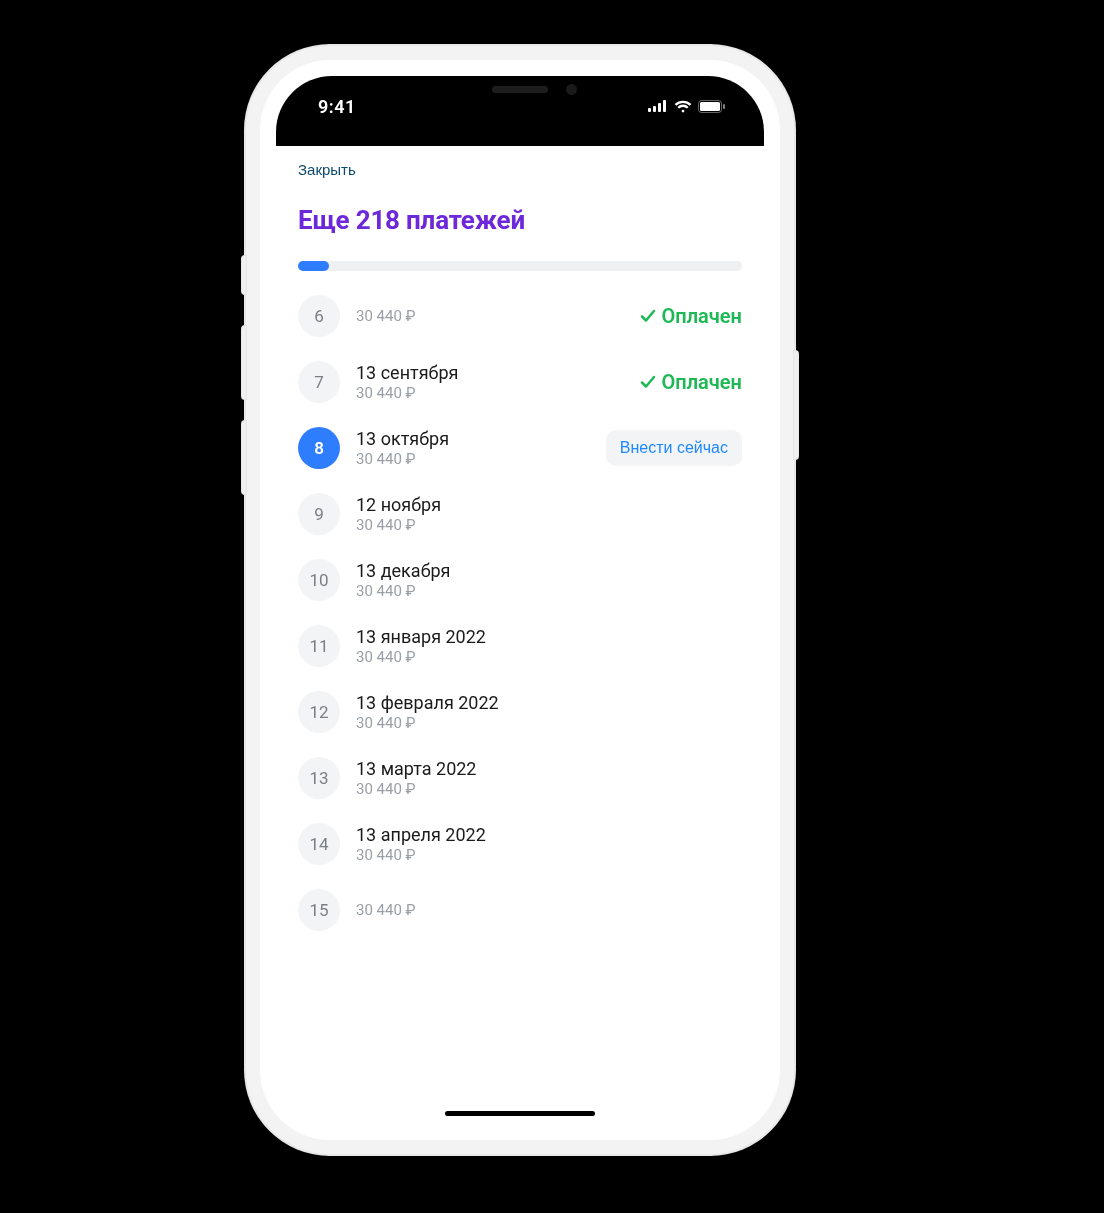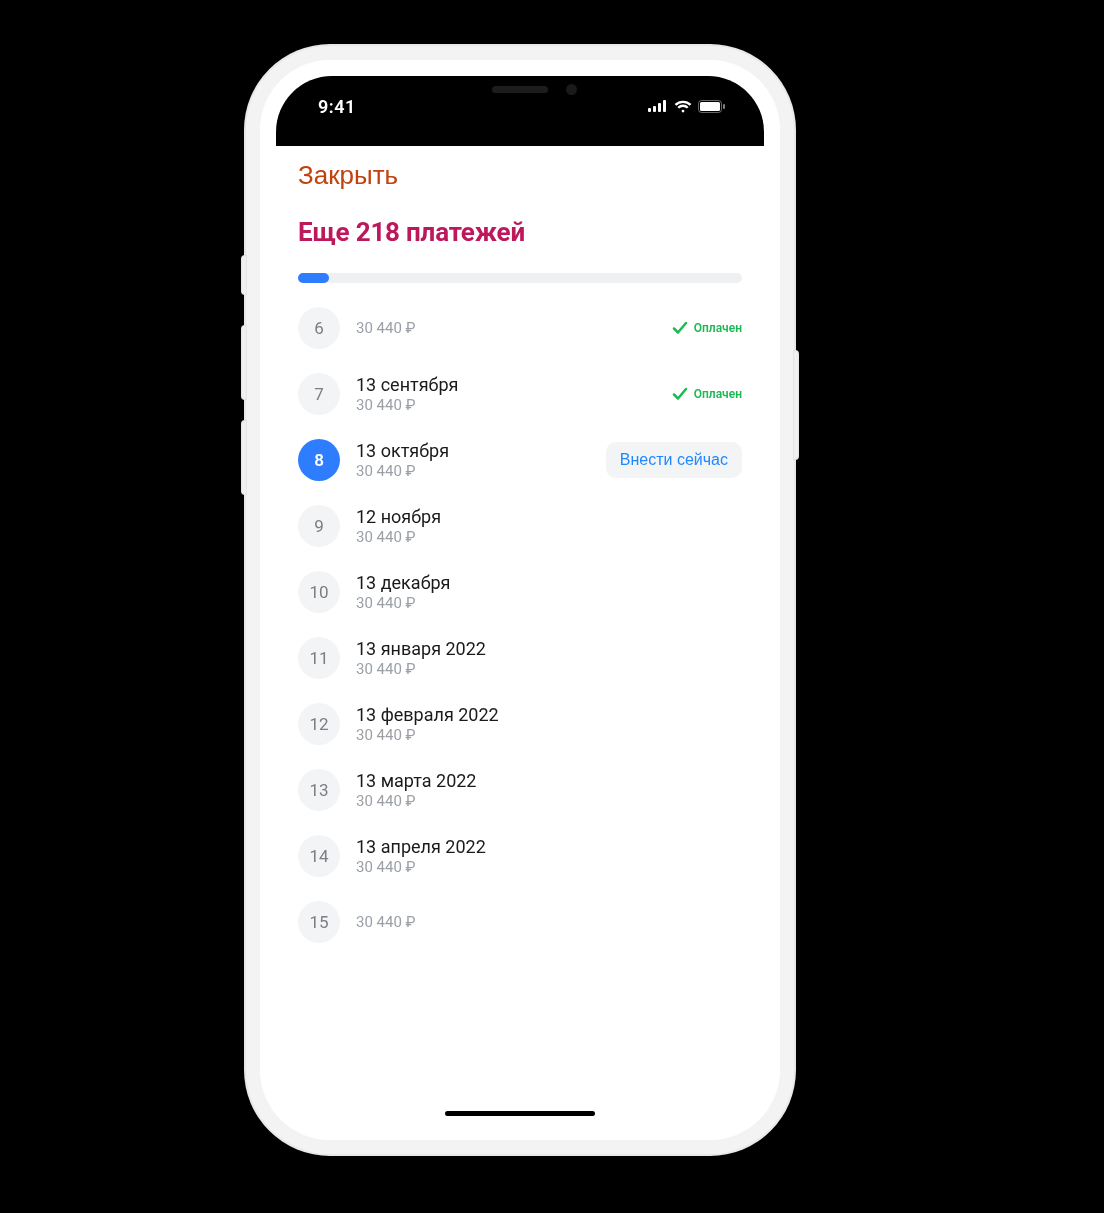--- a/index.html
+++ b/index.html
@@ -67,26 +67,26 @@
   }
   .notch::after{
     content:""; position:absolute; top:8px; left:calc(50% + 46px);
     width:11px; height:11px; border-radius:50%; background:#1a1a1a;
   }
 
   .nav {
     padding: 14px 22px 8px;
   }
   .nav-close {
-    color:#c2410c; font-size:26px; background:none; border:none; cursor:pointer;
+    color:#0c4a6e; font-size:15px; background:none; border:none; cursor:pointer;
   }
   .header {
     padding: 18px 22px 10px;
   }
-  .title { font-size:26px; font-weight:700; color:#be185d; letter-spacing:-0.2px;}
+  .title { font-size:26px; font-weight:700; color:#6d28d9; letter-spacing:-0.2px;}
   .progress {
     margin: 16px 22px 6px;
     height: 10px;
     background:#eef0f2;
     border-radius: 6px;
     position:relative;
   }
   .progress-fill{
     position:absolute; left:0; top:0; bottom:0;
     background:#2f7dff;
@@ -103,21 +103,21 @@
     display:flex; align-items:center; justify-content:center;
     font-size:17px; font-weight:400; color:#7a7f85;
     background:#f3f4f6;
     flex-shrink:0;
   }
   .num.active { background:#2f7dff; color:#fff; font-weight:600;}
   .mid { flex:1; min-width:0; }
   .date { font-size:18px; color:#1a1a1a; line-height:1.2;}
   .amount { font-size:15px; color:#9aa0a6; margin-top:0;}
   .right { flex-shrink:0; }
-  .paid { display:flex; align-items:center; gap:6px; color:#1db954; font-size:12px; font-weight:600;}
+  .paid { display:flex; align-items:center; gap:6px; color:#1db954; font-size:20px; font-weight:600;}
   .paid svg { display:block; }
   .paynow {
     background:#f3f4f6; color:#1e88ff; border:none;
     font-size:16px; font-weight:500;
     padding:9px 14px; border-radius:10px; cursor:pointer;
   }
   .home-indicator{
     position:absolute; bottom:8px; left:50%; transform:translateX(-50%);
     width:150px; height:5px; border-radius:3px; background:#000;
   }

